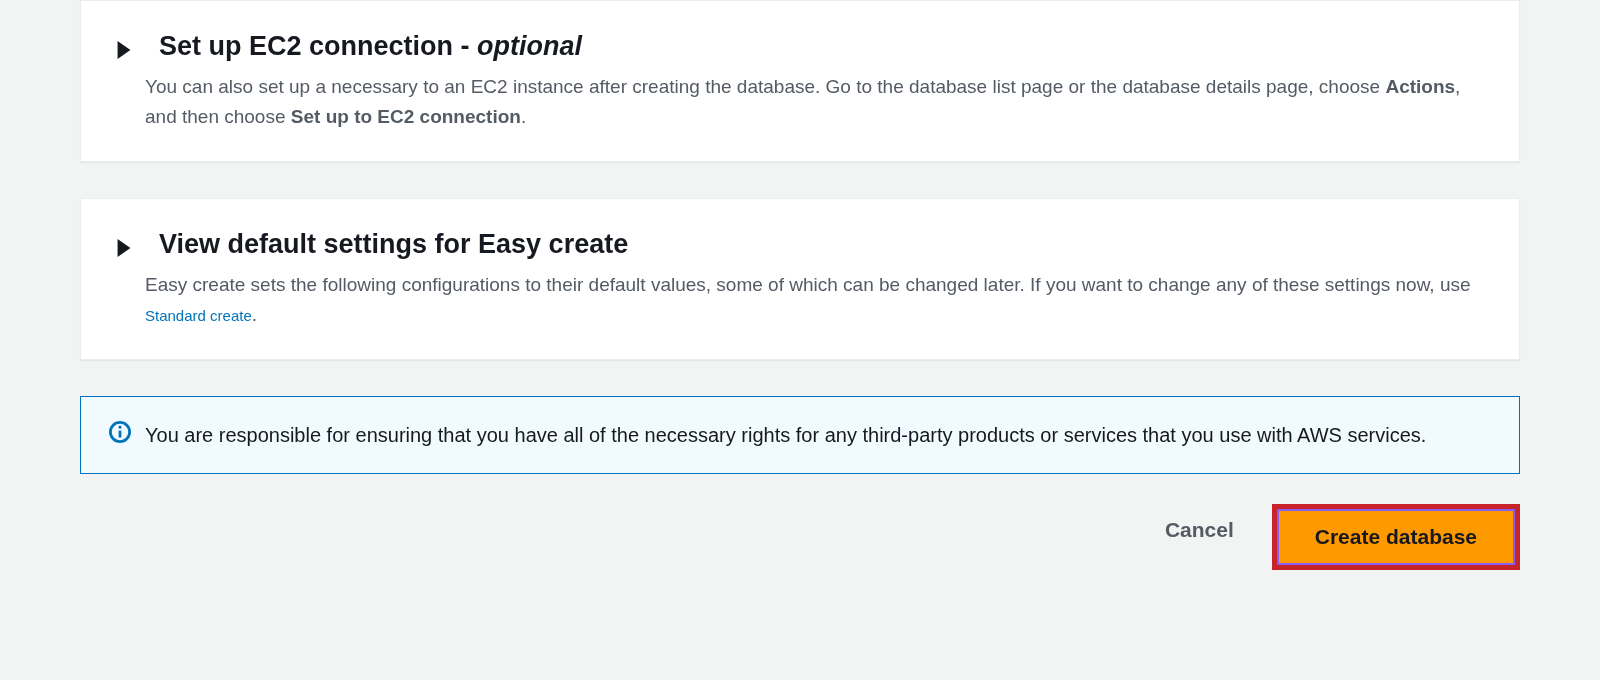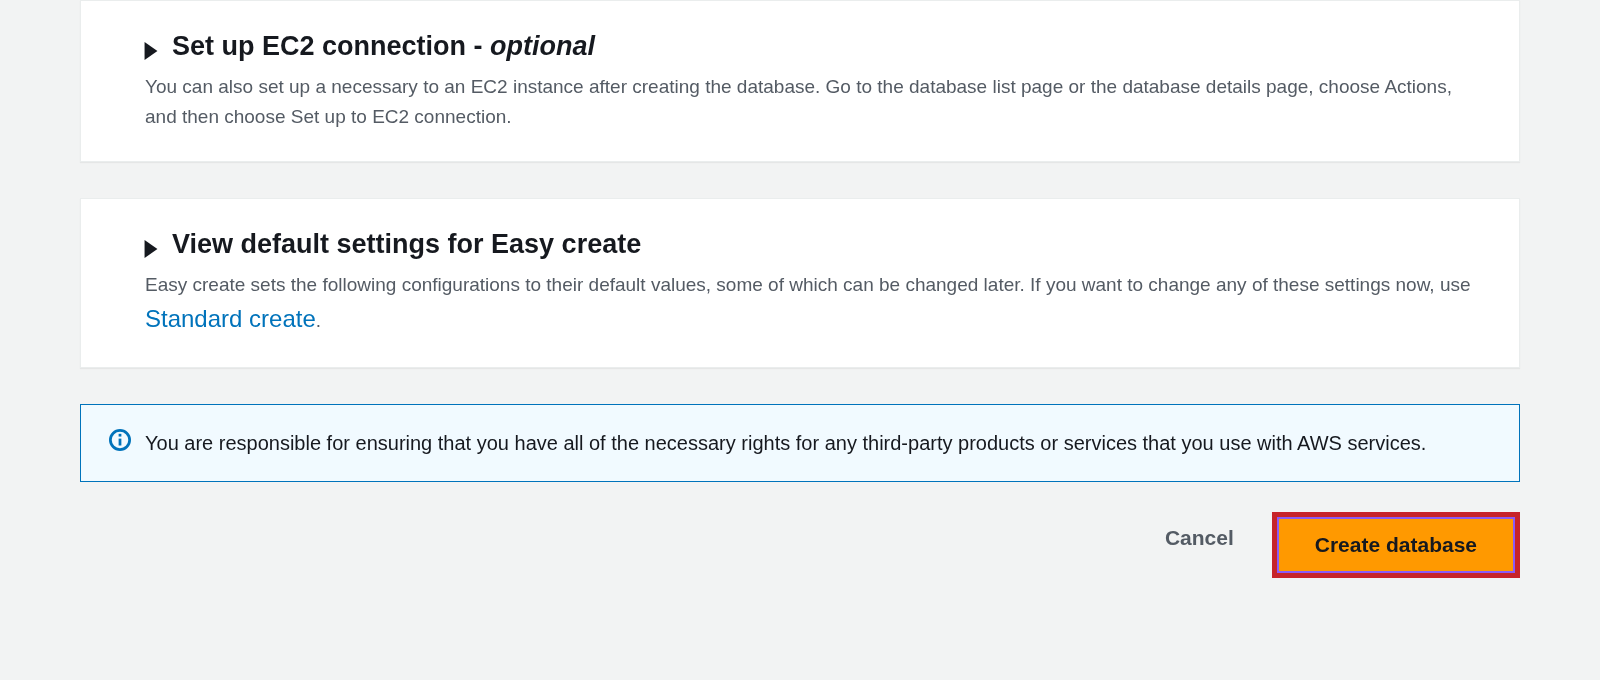--- a/index.html
+++ b/index.html
@@ -20,23 +20,22 @@
     }
     .panel {
       background: #ffffff;
       border: 1px solid #eaeded;
       box-shadow: 0 1px 1px rgba(0,0,0,0.05);
       padding: 28px 36px 30px 36px;
       margin-bottom: 36px;
     }
     .panel-header {
       display: flex;
-      align-items: flex-end;
-      gap: 14px;
-      margin-left: 27px;
+      align-items: center;
+      gap: 28px;
     }
     .expand-caret {
       flex-shrink: 0;
       margin-top: 10px;
       cursor: pointer;
     }
     .expand-caret svg {
       width: 14px;
       height: 18px;
       fill: #16191f;
@@ -52,26 +51,26 @@
       font-weight: 700;
     }
     .panel-desc {
       font-size: 19px;
       color: #545b64;
       margin-left: 28px;
       margin-top: 8px;
       line-height: 1.55;
     }
     .panel-desc .bold {
-      font-weight: 400;
+      font-weight: 700;
       color: #545b64;
     }
     .panel-desc .link {
       color: #0073bb;
-      font-size: 24px;
+      font-size: 15px;
       cursor: pointer;
     }
     .info-box {
       background: #f1faff;
       border: 1px solid #0073bb;
       padding: 22px 28px;
       display: flex;
       align-items: flex-start;
       gap: 14px;
       margin-bottom: 30px;

